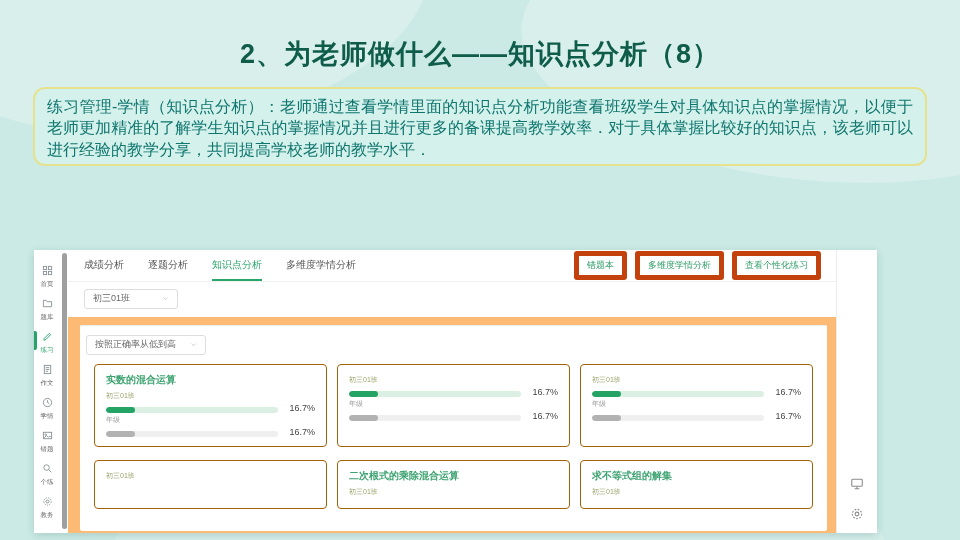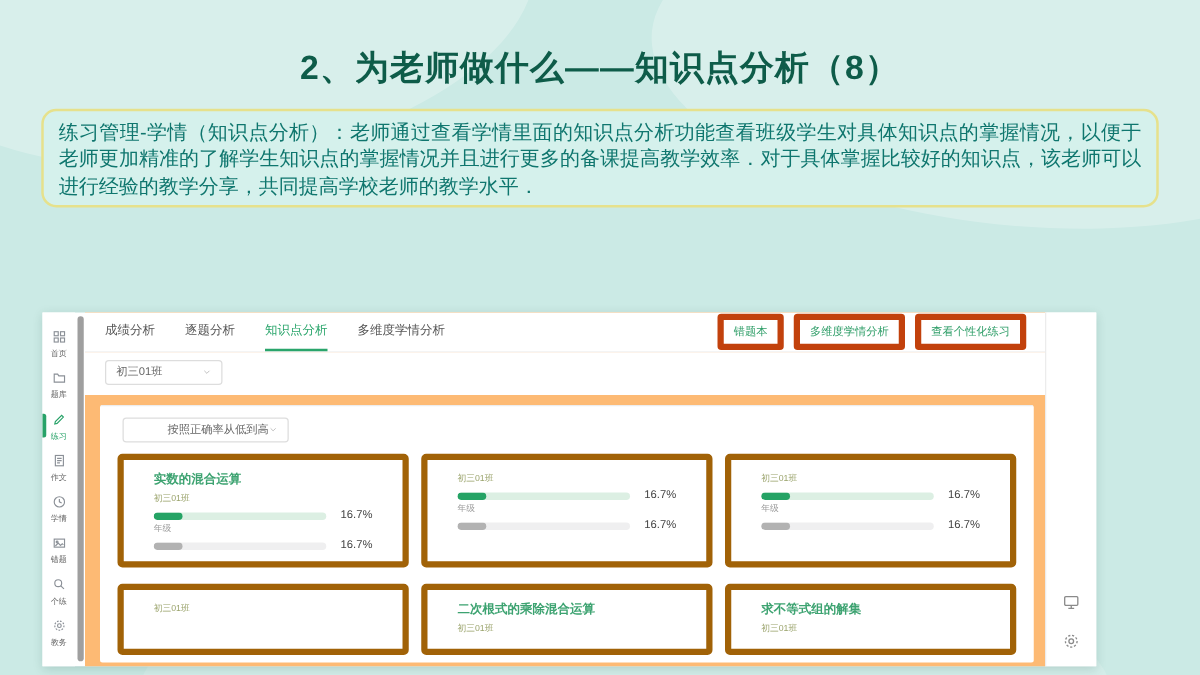--- a/index.html
+++ b/index.html
@@ -45,27 +45,27 @@
   .actions{display:flex;gap:8px;}
   .btn{font-size:9px;color:#2f9e68;border:5px solid #c2410c;border-radius:3px;padding:3px 8px;
        background:#fff;cursor:pointer;white-space:nowrap;}
 
   .filter-row{background:#fff;padding:5px 16px 8px;}
   .select{display:inline-flex;align-items:center;justify-content:space-between;box-sizing:border-box;
           border:1px solid #ddd;border-radius:3px;background:#fff;height:20px;padding:0 8px;
           font-size:9px;color:#666;cursor:pointer;}
   .select svg{width:7px;height:7px;stroke:#aaa;fill:none;stroke-width:2;}
   .class-select{width:94px;}
-  .sort-select{width:133px;margin:9px 18px 7px;justify-content:flex-end;}
+  .sort-select{width:120px;margin:9px 6px 7px;}
 
   .panel{margin:8px 10px 0 12px;background:#fff;border-radius:2px;height:206px;overflow:hidden;}
   .panel-title{font-size:11px;font-weight:bold;color:#333;padding:11px 14px 9px;}
   .pdivider{border-top:1px solid #ededed;}
   .cards{display:grid;grid-template-columns:repeat(3,1fr);gap:13px 10px;margin:2px 14px;}
-  .card{border:5px solid #a16207;border-radius:4px;padding:8px 24px 9px;background:#fff;}
+  .card{border:1px solid #a16207;border-radius:4px;padding:8px 11px 9px;background:#fff;}
   .card-title{font-size:10px;font-weight:bold;color:#3da371;margin-bottom:4px;white-space:nowrap;overflow:hidden;}
   .bar-label{font-size:7px;margin:2px 0;}
   .bar-label.cls{color:#9aa36b;}
   .bar-label.grd{color:#9a9a9a;}
   .bar-row{display:flex;align-items:flex-end;gap:7px;}
   .track{flex:1;height:6px;border-radius:3px;overflow:hidden;}
   .track.green{background:#dcefe3;}
   .track.gray{background:#efeff0;}
   .fill{height:100%;border-radius:3px;}
   .fill.green{background:#25a365;}

